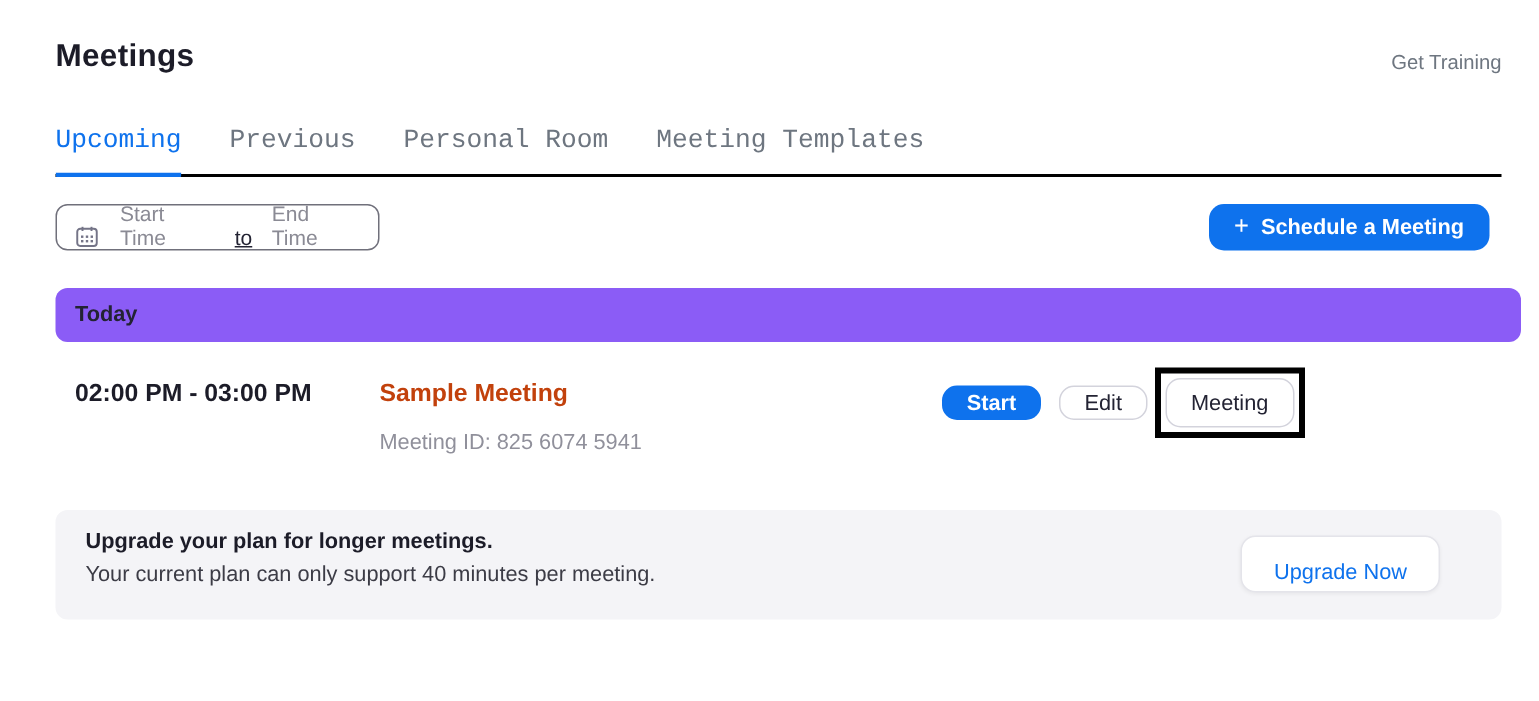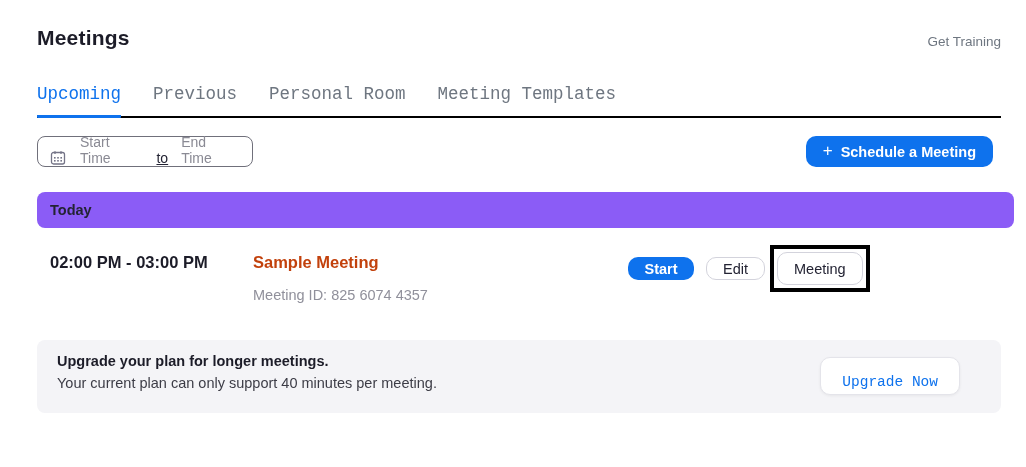--- a/index.html
+++ b/index.html
@@ -127,21 +127,21 @@
   }
   .banner-subtitle {
     position: absolute; left: 20px; top: 35px;
     font-size: 14.5px; color: #3c3c46;
   }
   .upgrade-btn {
     position: absolute; right: 41px; top: 17px;
     height: 38px; padding: 16px 21px;
     background: #ffffff; border: 1px solid #e4e4ea; border-radius: 10px;
     box-shadow: 0 1px 3px rgba(0,0,0,0.06);
-    color: #0e72ed; font-size: 14.5px; font-family: Liberation Mono, monospace;
+    color: #0e72ed; font-size: 14.5px; font-family: Liberation Sans, sans-serif;
     cursor: pointer;
     margin-left: 36px;
   }
 </style>
 </head>
 <body>
 
 <div id="canvas">
 
   <div class="page-title">Meetings</div>
@@ -178,21 +178,21 @@
     <span>Schedule a Meeting</span>
   </button>
 
   <div class="today-bar">
     <span>Today</span>
   </div>
 
   <div class="meeting-row">
     <div class="meeting-time">02:00 PM - 03:00 PM</div>
     <div class="meeting-title">Sample Meeting</div>
-    <div class="meeting-id">Meeting ID: 825 6074 4357</div>
+    <div class="meeting-id">Meeting ID: 825 6074 5941</div>
     <div class="actions">
       <button class="btn btn-primary">Start</button>
       <button class="btn btn-secondary edit-btn">Edit</button>
       <span class="delete-highlight">
         <button class="btn btn-secondary delete-btn">Meeting</button>
       </span>
     </div>
   </div>
 
   <div class="banner">

